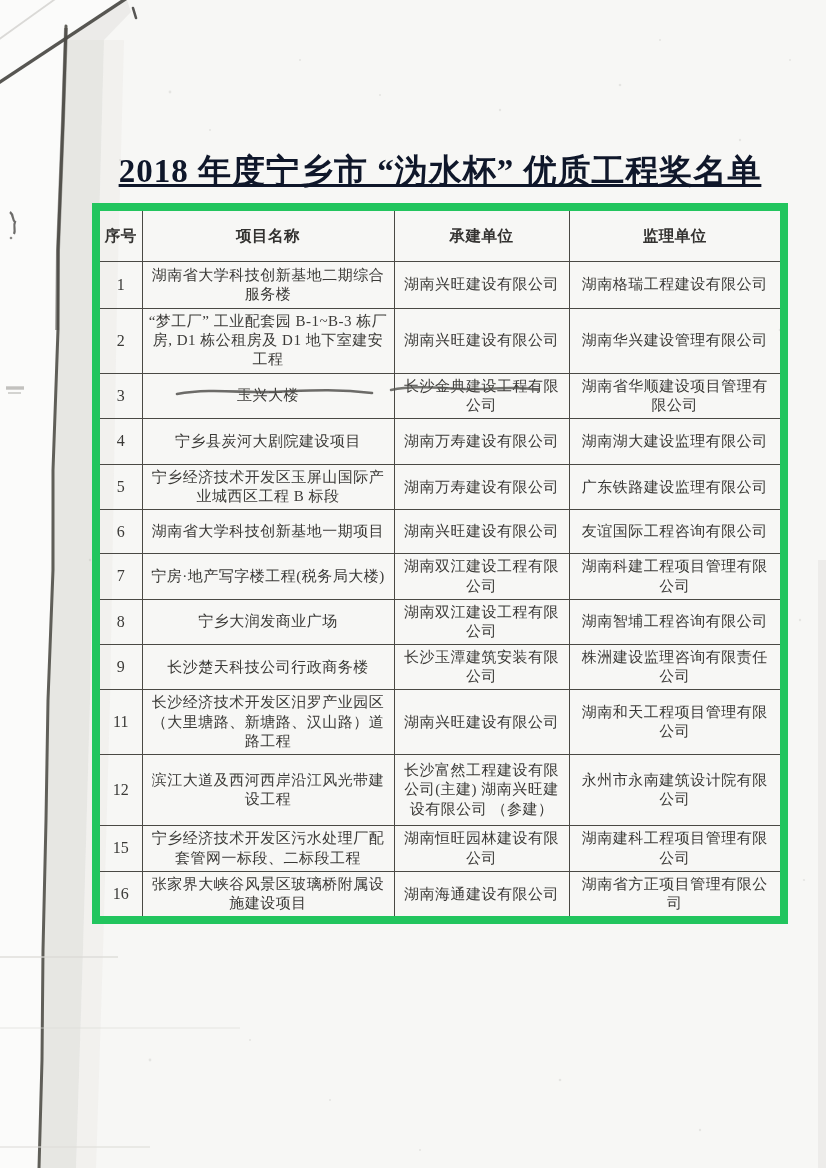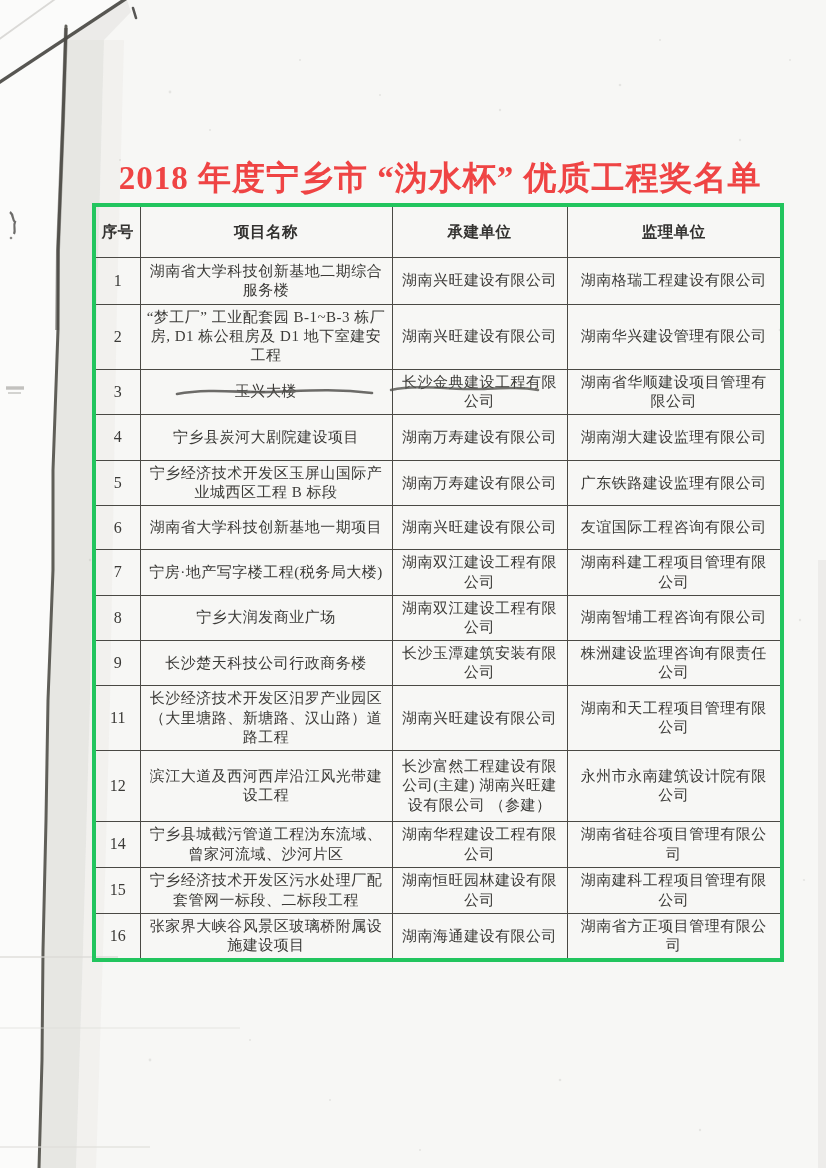--- a/index.html
+++ b/index.html
@@ -7,32 +7,32 @@
     width:826px;height:1168px;position:relative;overflow:hidden;
     background:#f7f7f5;
     font-family:"Liberation Serif","DejaVu Serif",serif;
     color:#3a3936;
   }
   .artifacts,.penmarks{position:absolute;inset:0;width:826px;height:1168px;pointer-events:none;}
   .artifacts{z-index:1;}
   .penmarks{z-index:3;}
   .title{
     position:absolute;top:144px;left:62px;right:8px;z-index:2;
-    margin:12px;text-align:center;
-    font-size:33px;font-weight:700;letter-spacing:1px;color:#ef4444;
+    margin:5px;text-align:center;
+    font-size:33px;font-weight:700;letter-spacing:1px;color:#0f172a;text-decoration:underline;
   }
   table.award{
     position:absolute;left:92px;top:203px;z-index:2;
     width:688px;border-collapse:collapse;table-layout:fixed;
     font-size:15px;color:#3b3a37;letter-spacing:.5px;line-height:1.28;
   }
   table.award,table.award th,table.award td{
     border:1px solid #4a4944;
   }
-  table.award{border:4px solid #22c55e;}
+  table.award{border:8px solid #22c55e;}
   table.award th{
     font-weight:600;font-size:15.5px;color:#333230;height:46px;
     text-align:center;vertical-align:middle;padding:2px 4px;
   }
   table.award td{
     text-align:center;vertical-align:middle;padding:3px 6px;
     white-space:normal;
   }
   td.c-no{font-size:16px;letter-spacing:0;}
   td.c-build{white-space:pre-line;}
@@ -183,26 +183,20 @@
   <tr style="height: 71px;">
     <td class="c-no">12</td>
     <td class="c-proj">滨江大道及西河西岸沿江风光带建设工程</td>
     <td class="c-build">长沙富然工程建设有限公司(主建)
 湖南兴旺建设有限公司
 （参建）</td>
     <td class="c-super">永州市永南建筑设计院有限公司</td>
   </tr>
 
 
-  <tr style="height: 46px;">
-    <td class="c-no">14</td>
-    <td class="c-proj">宁乡县城截污管道工程沩东流域、曾家河流域、沙河片区</td>
-    <td class="c-build">湖南华程建设工程有限公司</td>
-    <td class="c-super">湖南省硅谷项目管理有限公司</td>
-  </tr>
 
   <tr style="height: 46px;">
     <td class="c-no">15</td>
     <td class="c-proj">宁乡经济技术开发区污水处理厂配套管网一标段、二标段工程</td>
     <td class="c-build">湖南恒旺园林建设有限公司</td>
     <td class="c-super">湖南建科工程项目管理有限公司</td>
   </tr>
 
   <tr style="height: 46px; padding-left: 44px;">
     <td class="c-no">16</td>

